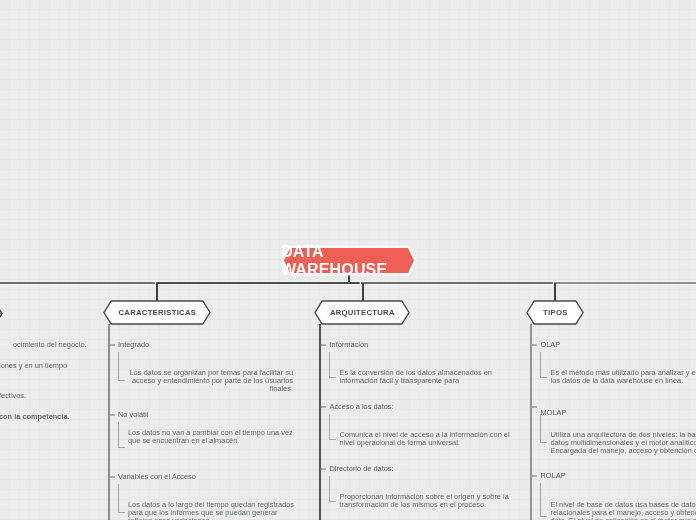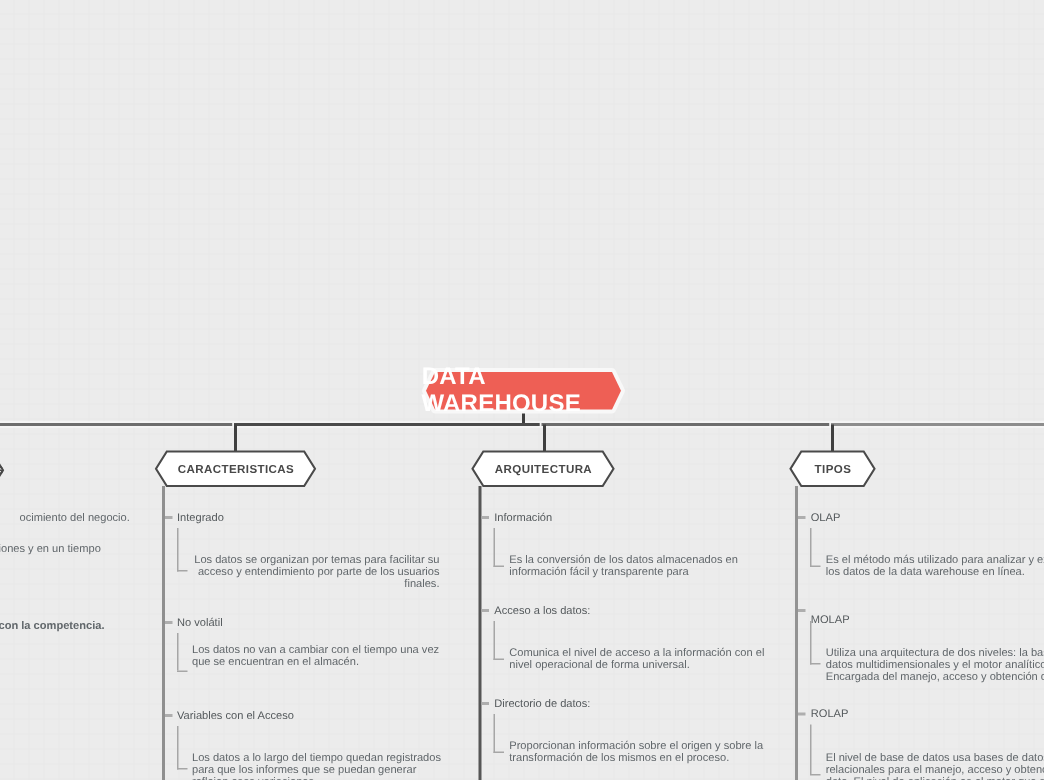--- a/index.html
+++ b/index.html
@@ -147,14 +147,15 @@
 
   <div class="hexwrap branch" style="left:-93.5px;top:301px;width:96px;height:25px;">
     <svg width="96" height="25" viewBox="0 0 96 25">
       <polygon points="8.2,1 87.8,1 95,12.5 87.8,24 8.2,24 1,12.5" fill="#ffffff" stroke="#4a4a4a" stroke-width="1.4" stroke-linejoin="miter"></polygon>
     </svg>
     <div class="hexlabel" style="justify-content:flex-end;padding-right:9px;">S</div>
   </div>
 
   <div class="note" style="left:0px;top:340.5px;width:200px;text-indent:-1px;margin-left:14px;">ocimiento del negocio.</div>
   <div class="note" style="left:0px;top:362px;width:200px;text-indent:-1px;">iones y en un tiempo</div>
+  <div class="note" style="left:0px;top:391.5px;width:200px;text-indent:-1px;">fectivos.</div>
   <div class="note" style="left:0px;top:413px;width:200px;text-indent:-1px;font-weight:bold;">con la competencia.</div>
 </div>
 
 </body></html>

